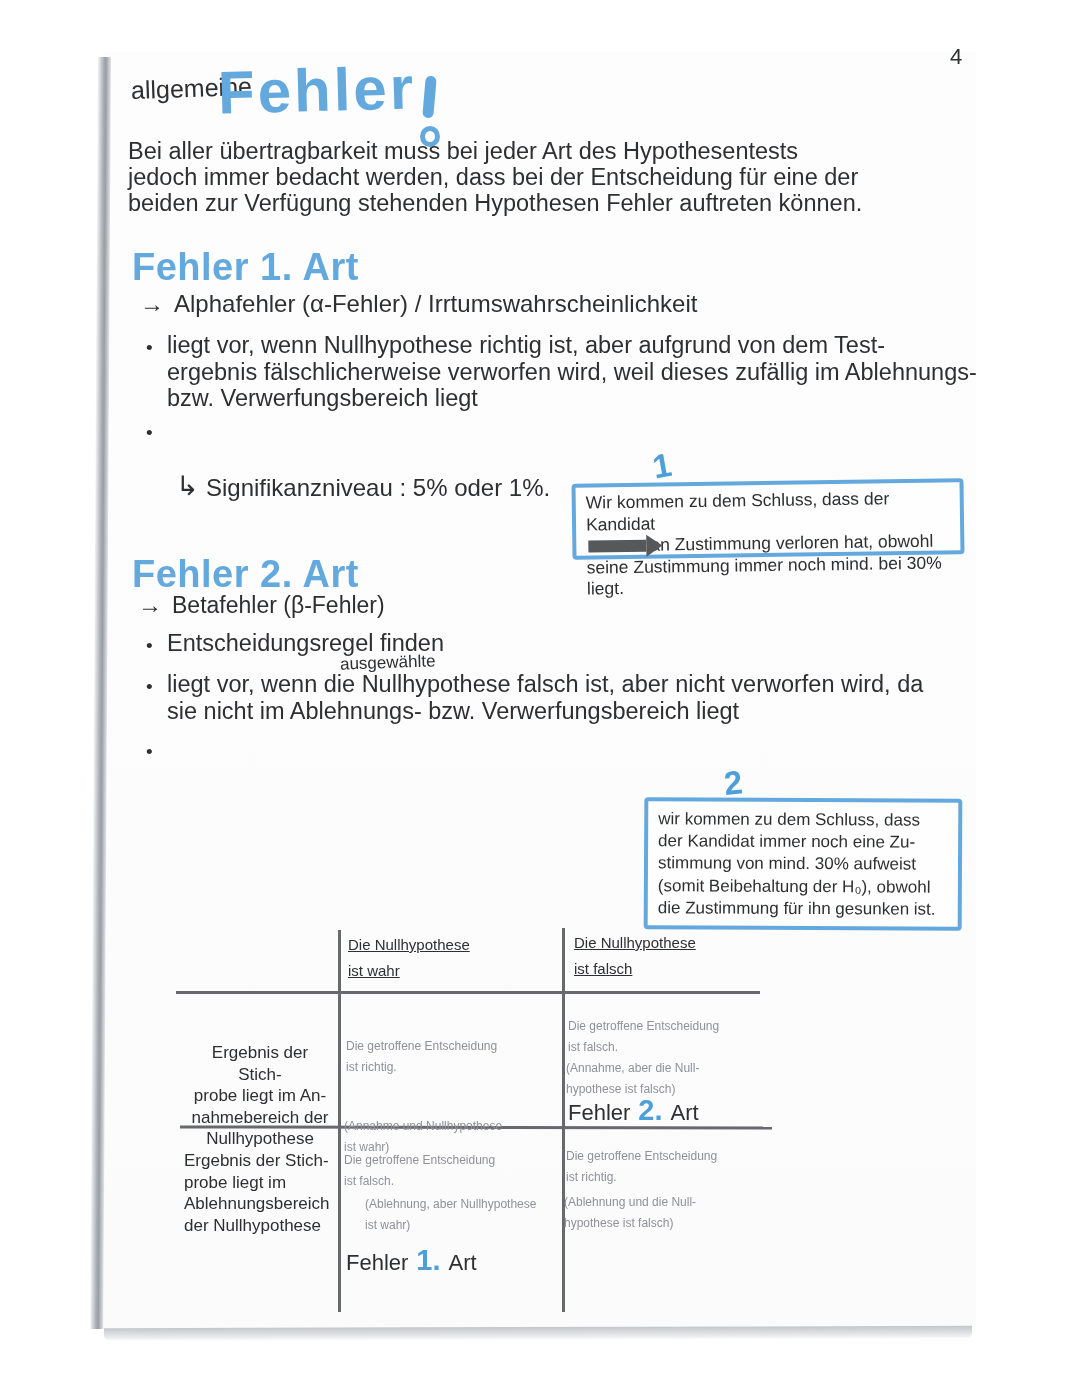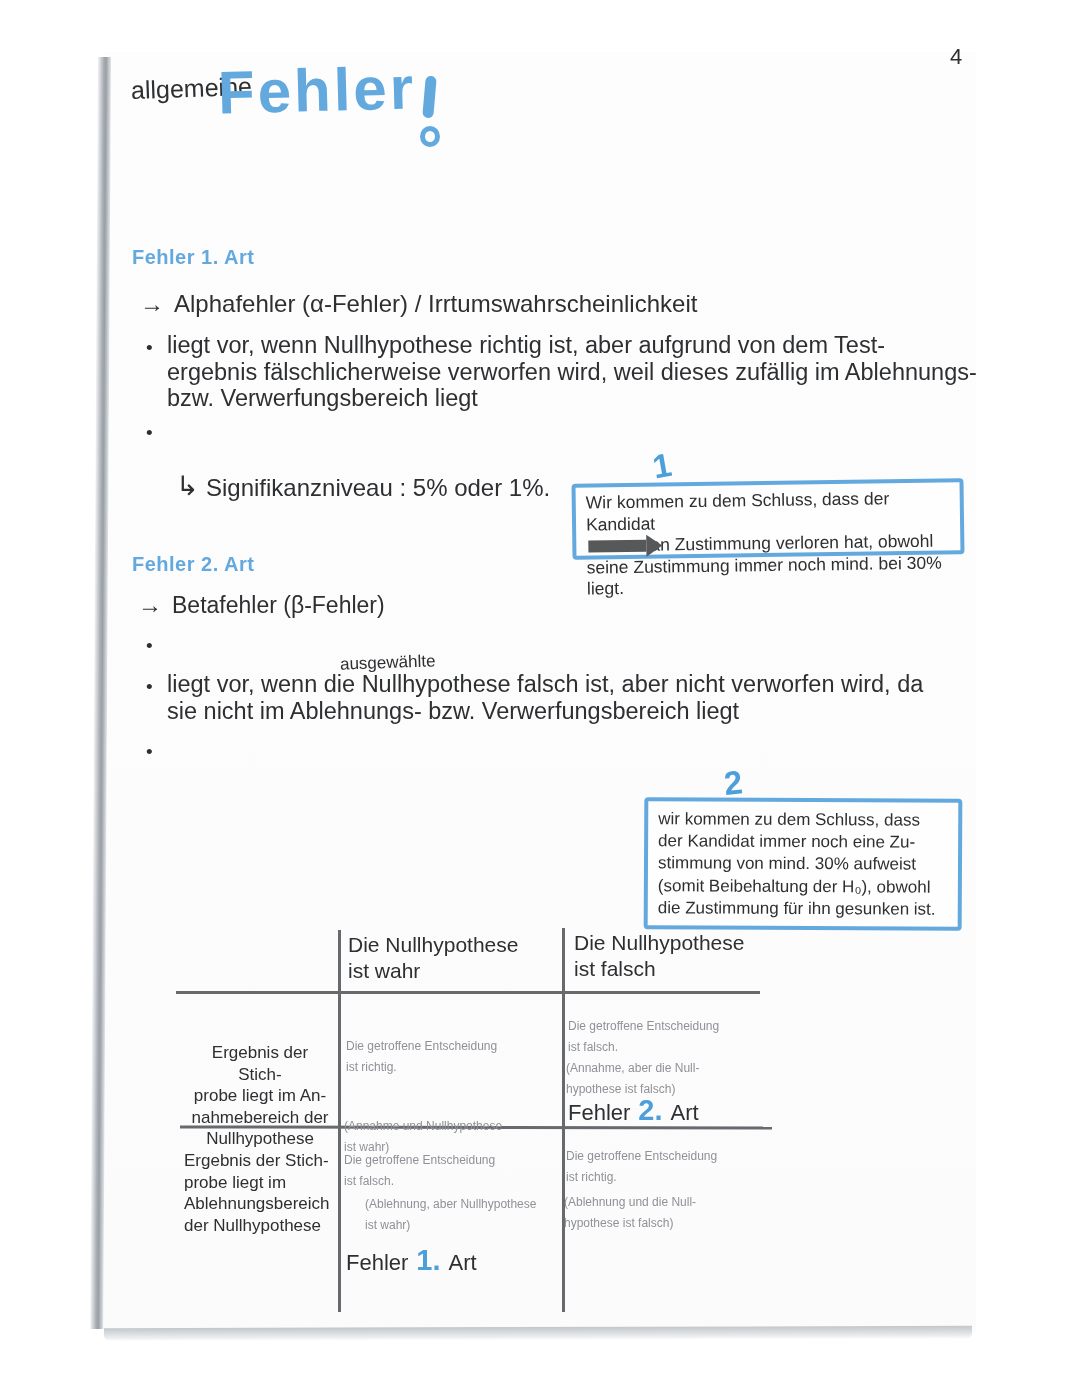--- a/index.html
+++ b/index.html
@@ -28,21 +28,21 @@
   .title-main{position:absolute;left:218px;top:56px;font-size:60px;font-weight:700;letter-spacing:3px;
               color:var(--marker-blue);transform:rotate(-1.5deg);}
   .excl-bar{position:absolute;left:424px;top:76px;width:11px;height:42px;border-radius:6px;
             background:var(--marker-blue);transform:rotate(5deg);}
   .excl-dot{position:absolute;left:420px;top:126px;width:20px;height:21px;border:5px solid var(--marker-blue);
             border-radius:50%;}
 
   .hand{color:var(--ink);font-size:23.5px;line-height:26px;white-space:pre-line;}
   .intro{position:absolute;left:128px;top:138px;width:852px;}
 
-  .blue-heading{position:absolute;font-size:20px;font-weight:700;letter-spacing:0.5px;color:var(--marker-blue);text-align:center;}
+  .blue-heading{position:absolute;font-size:38px;font-weight:700;letter-spacing:0.5px;color:var(--marker-blue);text-align:center;}
   .h-f1{left:132px;top:246px;}
   .h-f2{left:132px;top:553px;}
 
   .line{position:absolute;display:flex;align-items:flex-start;color:var(--ink);}
   .line .pre{flex:none;}
   .line .txt{white-space:pre-line;}
   .pre-arrow{width:34px;font-size:24px;}
   .pre-bullet{width:21px;font-size:19px;padding-top:3px;}
   .pre-hook{width:30px;font-size:27px;line-height:24px;}
 
@@ -73,21 +73,21 @@
   .big-arrow::after{content:"";position:absolute;left:100%;top:50%;transform:translateY(-50%);
              border-left:16px solid var(--arrow);border-top:11px solid transparent;border-bottom:11px solid transparent;}
 
   .vline{position:absolute;width:2.5px;background:var(--table-line);}
   .vl-1{left:338px;top:930px;height:382px;}
   .vl-2{left:562px;top:928px;height:384px;}
   .hline{position:absolute;height:2.5px;background:var(--table-line);}
   .hl-1{left:176px;top:991px;width:584px;}
   .hl-2{left:180px;top:1126px;width:592px;transform:rotate(0.1deg);}
 
-  .th{position:absolute;font-size:21px;line-height:26px;color:var(--ink);white-space:pre-line;}
+  .th{position:absolute;font-size:15px;line-height:26px;color:var(--ink);white-space:pre-line;text-decoration:underline;}
   .th-1{left:348px;top:932px;}
   .th-2{left:574px;top:930px;}
 
   .row-label{position:absolute;font-size:17px;line-height:21.5px;color:var(--ink);white-space:pre-line;}
   .rl-0{left:188px;top:1042px;width:144px;text-align:center;}
   .rl-1{left:184px;top:1150px;}
 
   .cell-text{position:absolute;font-size:12px;line-height:20.5px;color:var(--pencil);white-space:pre-line;}
   .c00v{left:346px;top:1036px;}  .c00p{left:344px;top:1080px;margin-top:36px;}
   .c01v{left:568px;top:1016px;}  .c01p{left:566px;top:1058px;}
@@ -108,20 +108,23 @@
   <div class="edge-left"></div>
   <div class="edge-bottom"></div>
 
   <div class="page-number">4</div>
 
   <div class="title-pre">allgemeine</div>
   <div class="title-main">Fehler</div>
   <div class="excl-bar" aria-label="!"></div>
   <div class="excl-dot"></div>
 
+  <div class="hand intro">Bei aller übertragbarkeit muss bei jeder Art des Hypothesentests
+jedoch immer bedacht werden, dass bei der Entscheidung für eine der
+beiden zur Verfügung stehenden Hypothesen Fehler auftreten können.</div>
 
   <div class="blue-heading h-f1">Fehler 1. Art</div>
   <div class="line al-f1">
     <span class="pre pre-arrow">→</span>
     <span class="txt">Alphafehler (α-Fehler) / Irrtumswahrscheinlichkeit</span>
   </div>
   <div class="line b-f1-0">
     <span class="pre pre-bullet">•</span>
     <span class="txt">liegt vor, wenn Nullhypothese richtig ist, aber aufgrund von dem Test-
 ergebnis fälschlicherweise verworfen wird, weil dieses zufällig im Ablehnungs-
@@ -145,20 +148,21 @@
     <div class="nb-line">seine Zustimmung immer noch mind. bei 30% liegt.</div>
   </div>
 
   <div class="blue-heading h-f2">Fehler 2. Art</div>
   <div class="line al-f2">
     <span class="pre pre-arrow">→</span>
     <span class="txt">Betafehler (β-Fehler)</span>
   </div>
   <div class="line b-f2-0">
     <span class="pre pre-bullet">•</span>
+    <span class="txt">Entscheidungsregel finden</span>
   </div>
   <div class="insertion">ausgewählte</div>
   <div class="line b-f2-1">
     <span class="pre pre-bullet">•</span>
     <span class="txt">liegt vor, wenn die Nullhypothese falsch ist, aber nicht verworfen wird, da
 sie nicht im Ablehnungs- bzw. Verwerfungsbereich liegt</span>
   </div>
   <div class="line b-f2-2">
     <span class="pre pre-bullet">•</span>
   </div>

